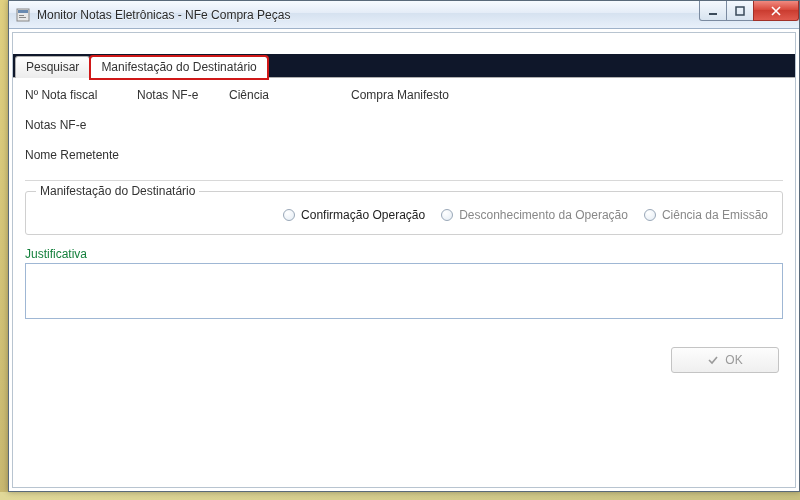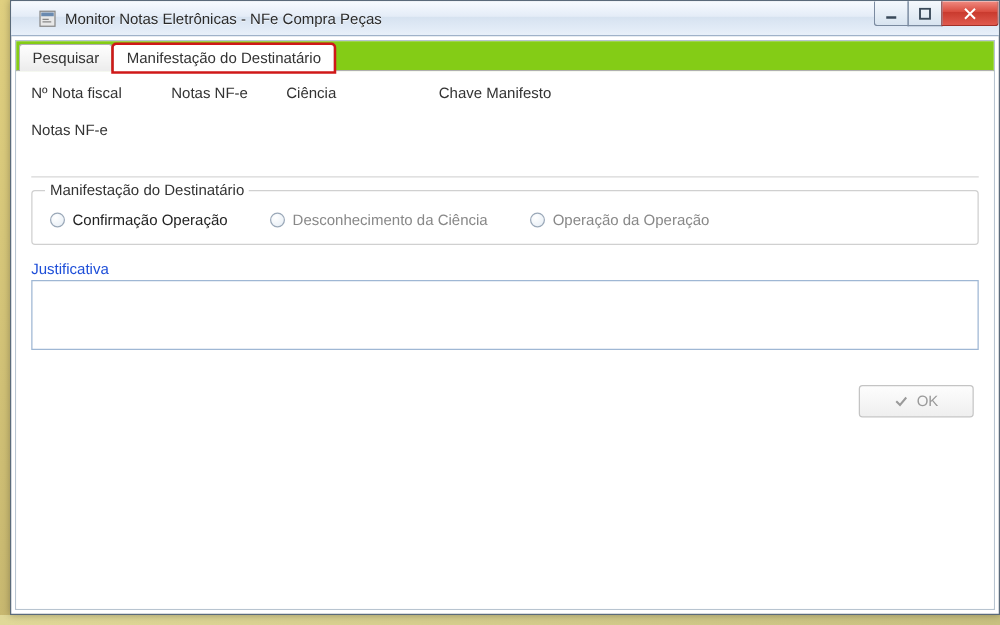--- a/index.html
+++ b/index.html
@@ -30,21 +30,21 @@
     box-shadow: 0 0 6px rgba(0,0,0,0.3);
     display: flex; flex-direction: column;
   }
 
   
   .titlebar {
     height: 28px;
     background: linear-gradient(to bottom, #f7fbff 0%, #e4ecf7 45%, #d6e2f0 46%, #e8f0fa 100%);
     border-bottom: 1px solid #9fb2c9;
     display: flex; align-items: center;
-    padding: 0 0 0 21px;
+    padding: 0 0 0 6px;
     position: relative;
   }
   .titlebar .app-icon {
     width: 16px; height: 16px;
     margin-right: 6px;
     display: inline-flex; align-items: center; justify-content: center;
   }
   .titlebar .title {
     color: #2a2a2a;
     text-shadow: 0 1px 0 rgba(255,255,255,0.7);
@@ -83,22 +83,23 @@
     position: relative;
     display: flex; flex-direction: column;
   }
 
   
   .tabrow {
     display: flex;
     align-items: flex-end;
     height: 24px;
     padding: 2px 2px 0 2px;
-    background: #84cc16;
-    position: relative;
+    background: #0f172a;
+    position: relative;
+    margin-top: 21px;
   }
   .tabrow::after {
     content:"";
     position:absolute; left:0; right:0; bottom:0;
     border-bottom:1px solid #b0b0b0;
   }
   .tab {
     padding: 3px 10px 4px 10px;
     border: 1px solid #b0b0b0;
     border-bottom: none;
@@ -130,21 +131,21 @@
     display:flex; flex-direction:column;
     position: relative;
   }
 
   
   .hdrgrid {
     display: grid;
     grid-template-columns: 100px 80px 110px auto;
     row-gap: 16px;
     column-gap: 12px;
-    margin-bottom: 26px;
+    margin-bottom: 14px;
   }
   .hdrgrid .lbl {
     color: #333;
     white-space: nowrap;
   }
   .row2, .row3 { grid-column: 1 / -1; }
 
   
   .divider {
     height: 1px;
@@ -162,57 +163,58 @@
   }
   .groupbox .legend {
     position: absolute;
     top: -8px; left: 10px;
     background: #fff;
     padding: 0 4px;
     color: #333;
   }
   .radios {
     display: flex;
-    gap: 34px;
+    gap: 16px;
     align-items: center;
+    justify-content: flex-end;
   }
   .radio {
     display: flex; align-items: center; gap: 6px;
     color: #888;
   }
   .radio.enabled { color: #222; }
   .radio .dot {
     width: 12px; height: 12px;
     border: 1px solid #9aa8b8;
     border-radius: 50%;
     background: radial-gradient(circle at 35% 30%, #fff, #e4ecf4);
     display:inline-block;
   }
 
   
-  .field-label { color:#1d4ed8; margin-bottom:2px; display:block; }
+  .field-label { color:#15803d; margin-bottom:2px; display:block; }
   .justif {
     width: 100%;
     height: 56px;
     border: 1px solid #9fb7d4;
     background: #fff;
     resize: none;
     font-family: inherit;
     font-size: 12px;
     padding: 2px 4px;
     outline: none;
   }
 
   .btnrow {
     display:flex; justify-content:flex-end;
     margin-top: 28px;
     padding-right: 4px;
   }
   .okbtn {
-    width: 92px; height: 26px;
+    width: 108px; height: 26px;
     border: 1px solid #c4c4c4;
     background: linear-gradient(to bottom,#fdfdfd,#efefef);
     border-radius: 3px;
     color: #9a9a9a;
     display:flex; align-items:center; justify-content:center;
     gap:6px;
     cursor: default;
   }
   .okbtn .chk {
     width:12px; height:12px;
@@ -262,41 +264,42 @@
       <div class="tab">Pesquisar</div>
       <div class="tab active highlight">Manifestação do Destinatário</div>
     </div>
 
     <div class="tabcontent">
 
       <div class="hdrgrid">
         <span class="lbl">Nº Nota fiscal</span>
         <span class="lbl">Notas NF-e</span>
         <span class="lbl">Ciência</span>
-        <span class="lbl">Chave Manifesto</span>
+        <span class="lbl">Compra Manifesto</span>
 
         <span class="lbl row2">Notas NF-e</span>
+        <span class="lbl row3">Nome Remetente</span>
       </div>
 
       <div class="divider"></div>
 
       <div class="groupbox">
         <span class="legend">Manifestação do Destinatário</span>
         <div class="radios">
           <label class="radio enabled">
             <span class="dot"></span>
             <span>Confirmação Operação</span>
           </label>
           <label class="radio">
             <span class="dot"></span>
-            <span>Desconhecimento da Ciência</span>
+            <span>Desconhecimento da Operação</span>
           </label>
           <label class="radio">
             <span class="dot"></span>
-            <span>Operação da Operação</span>
+            <span>Ciência da Emissão</span>
           </label>
         </div>
       </div>
 
       <span class="field-label">Justificativa</span>
       <textarea class="justif" value="" style=""></textarea>
 
       <div class="btnrow">
         <div class="okbtn">
           <span class="chk">

